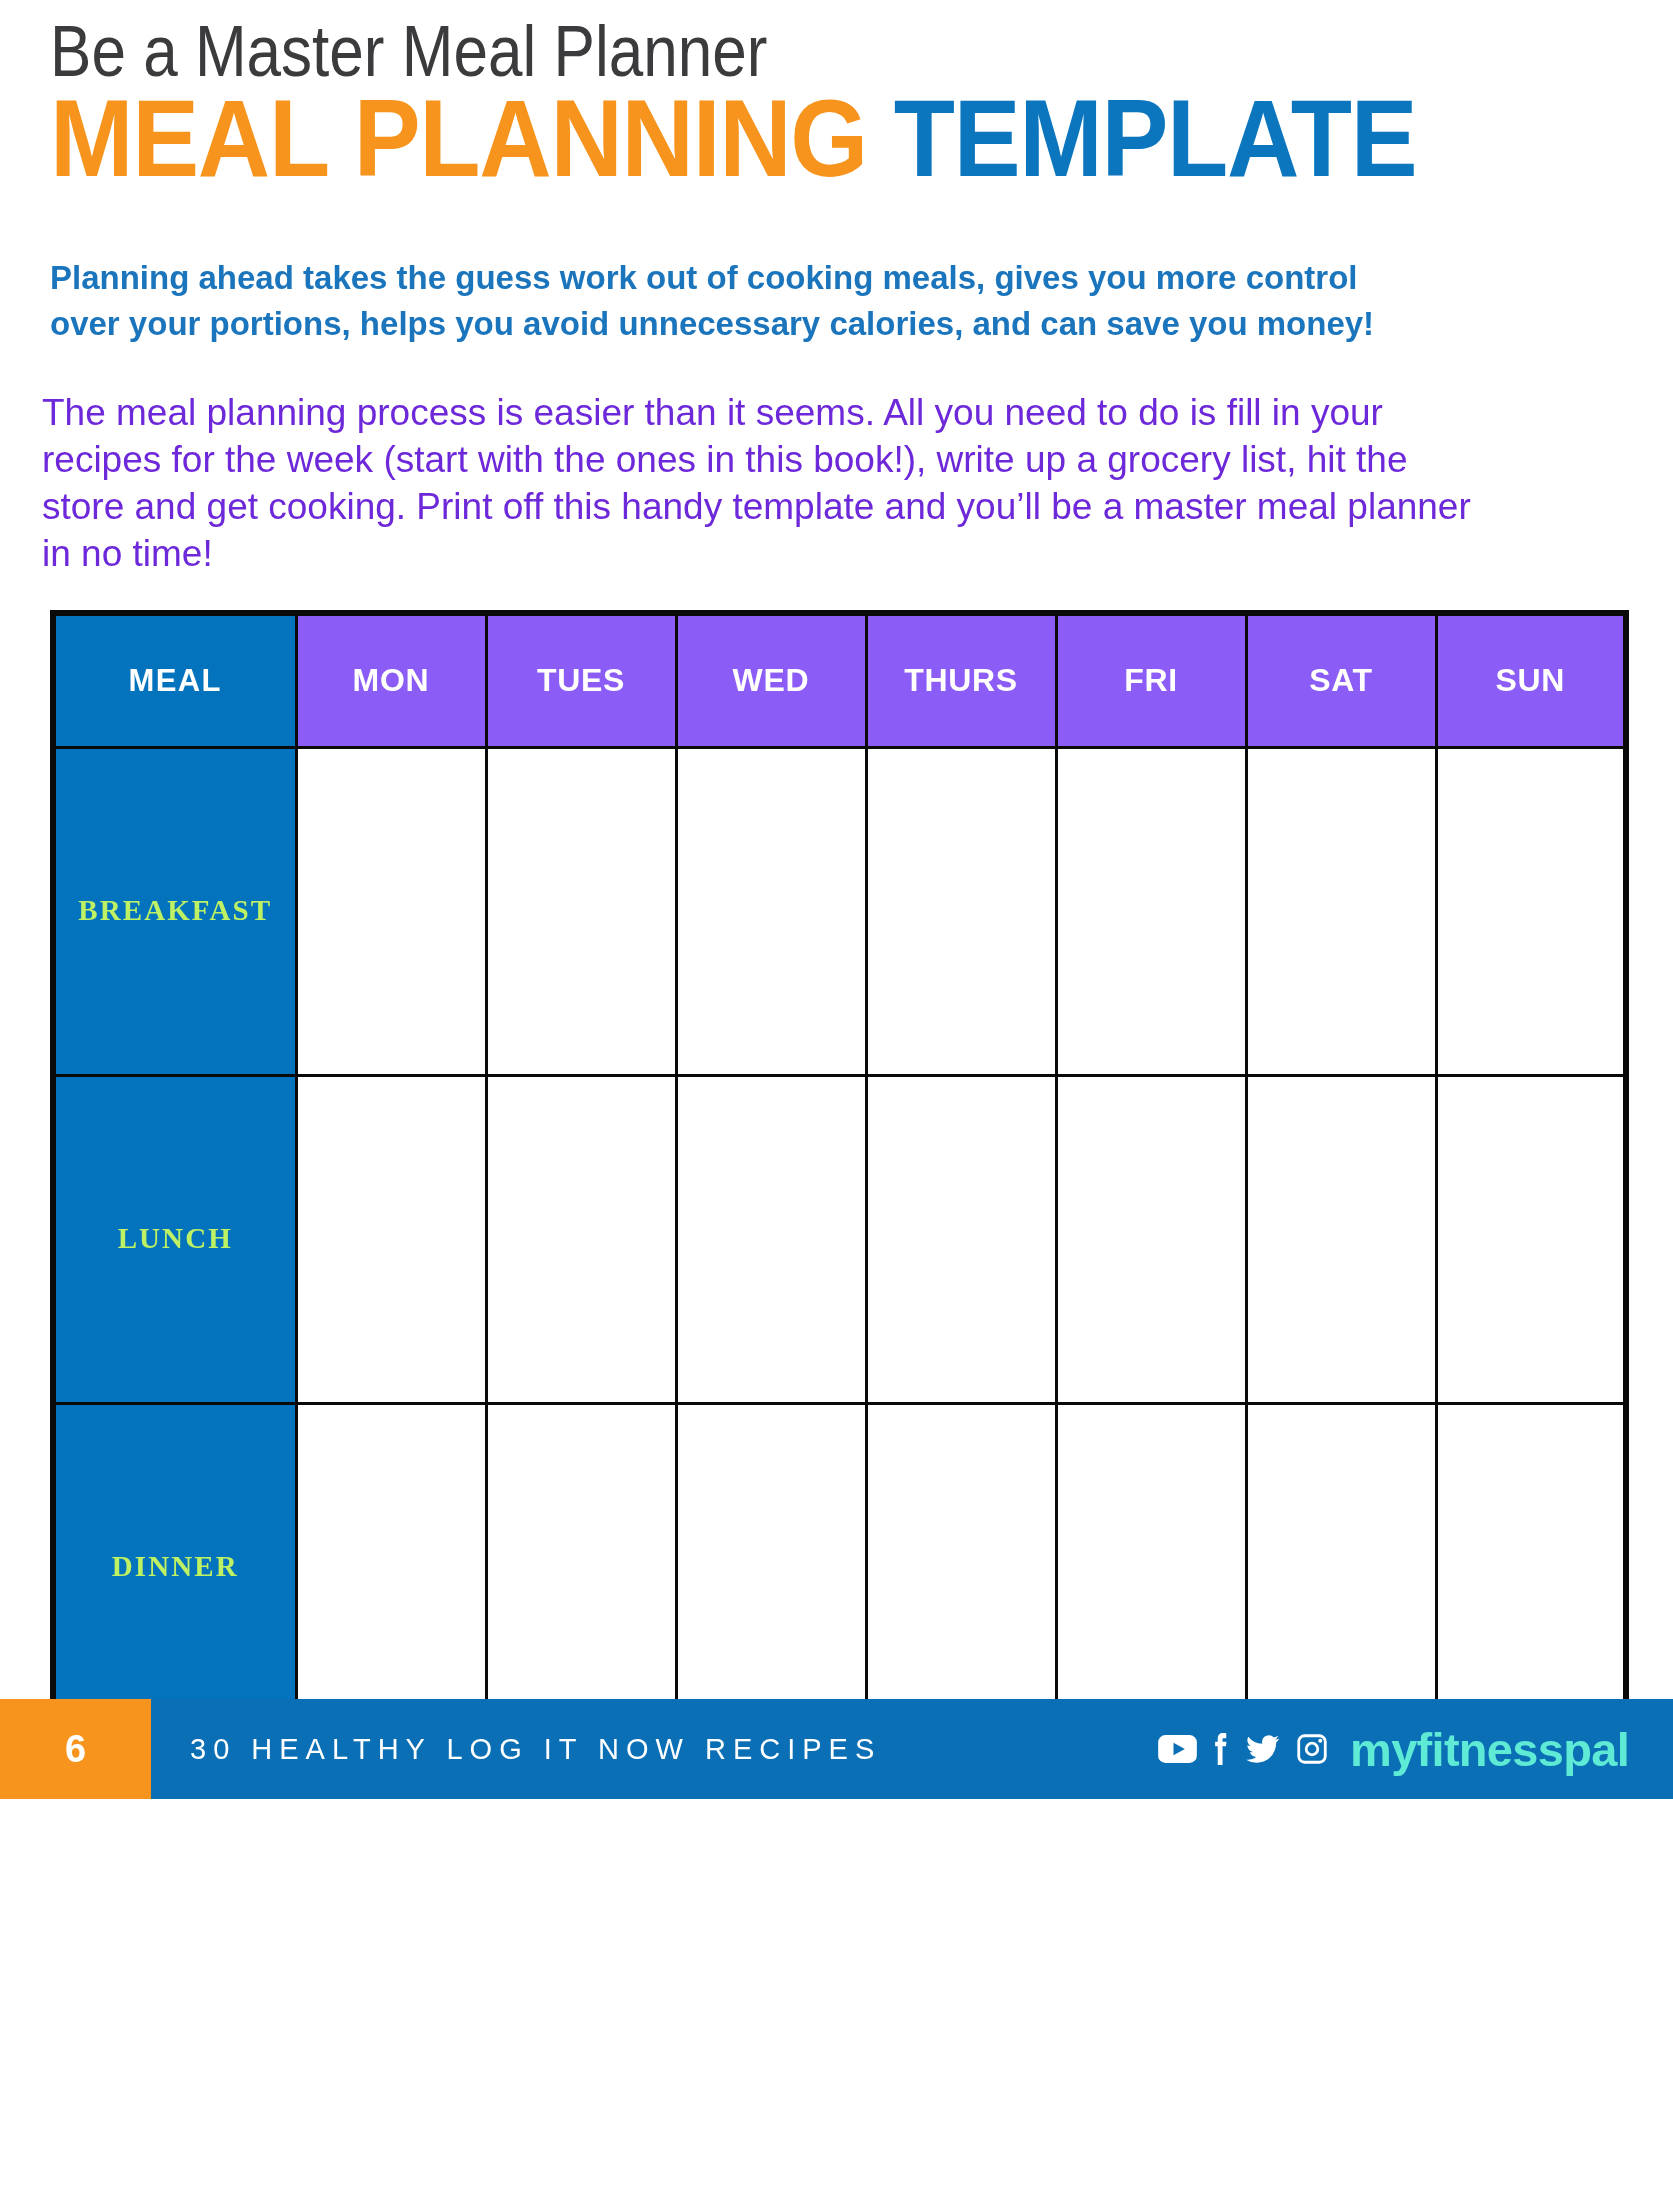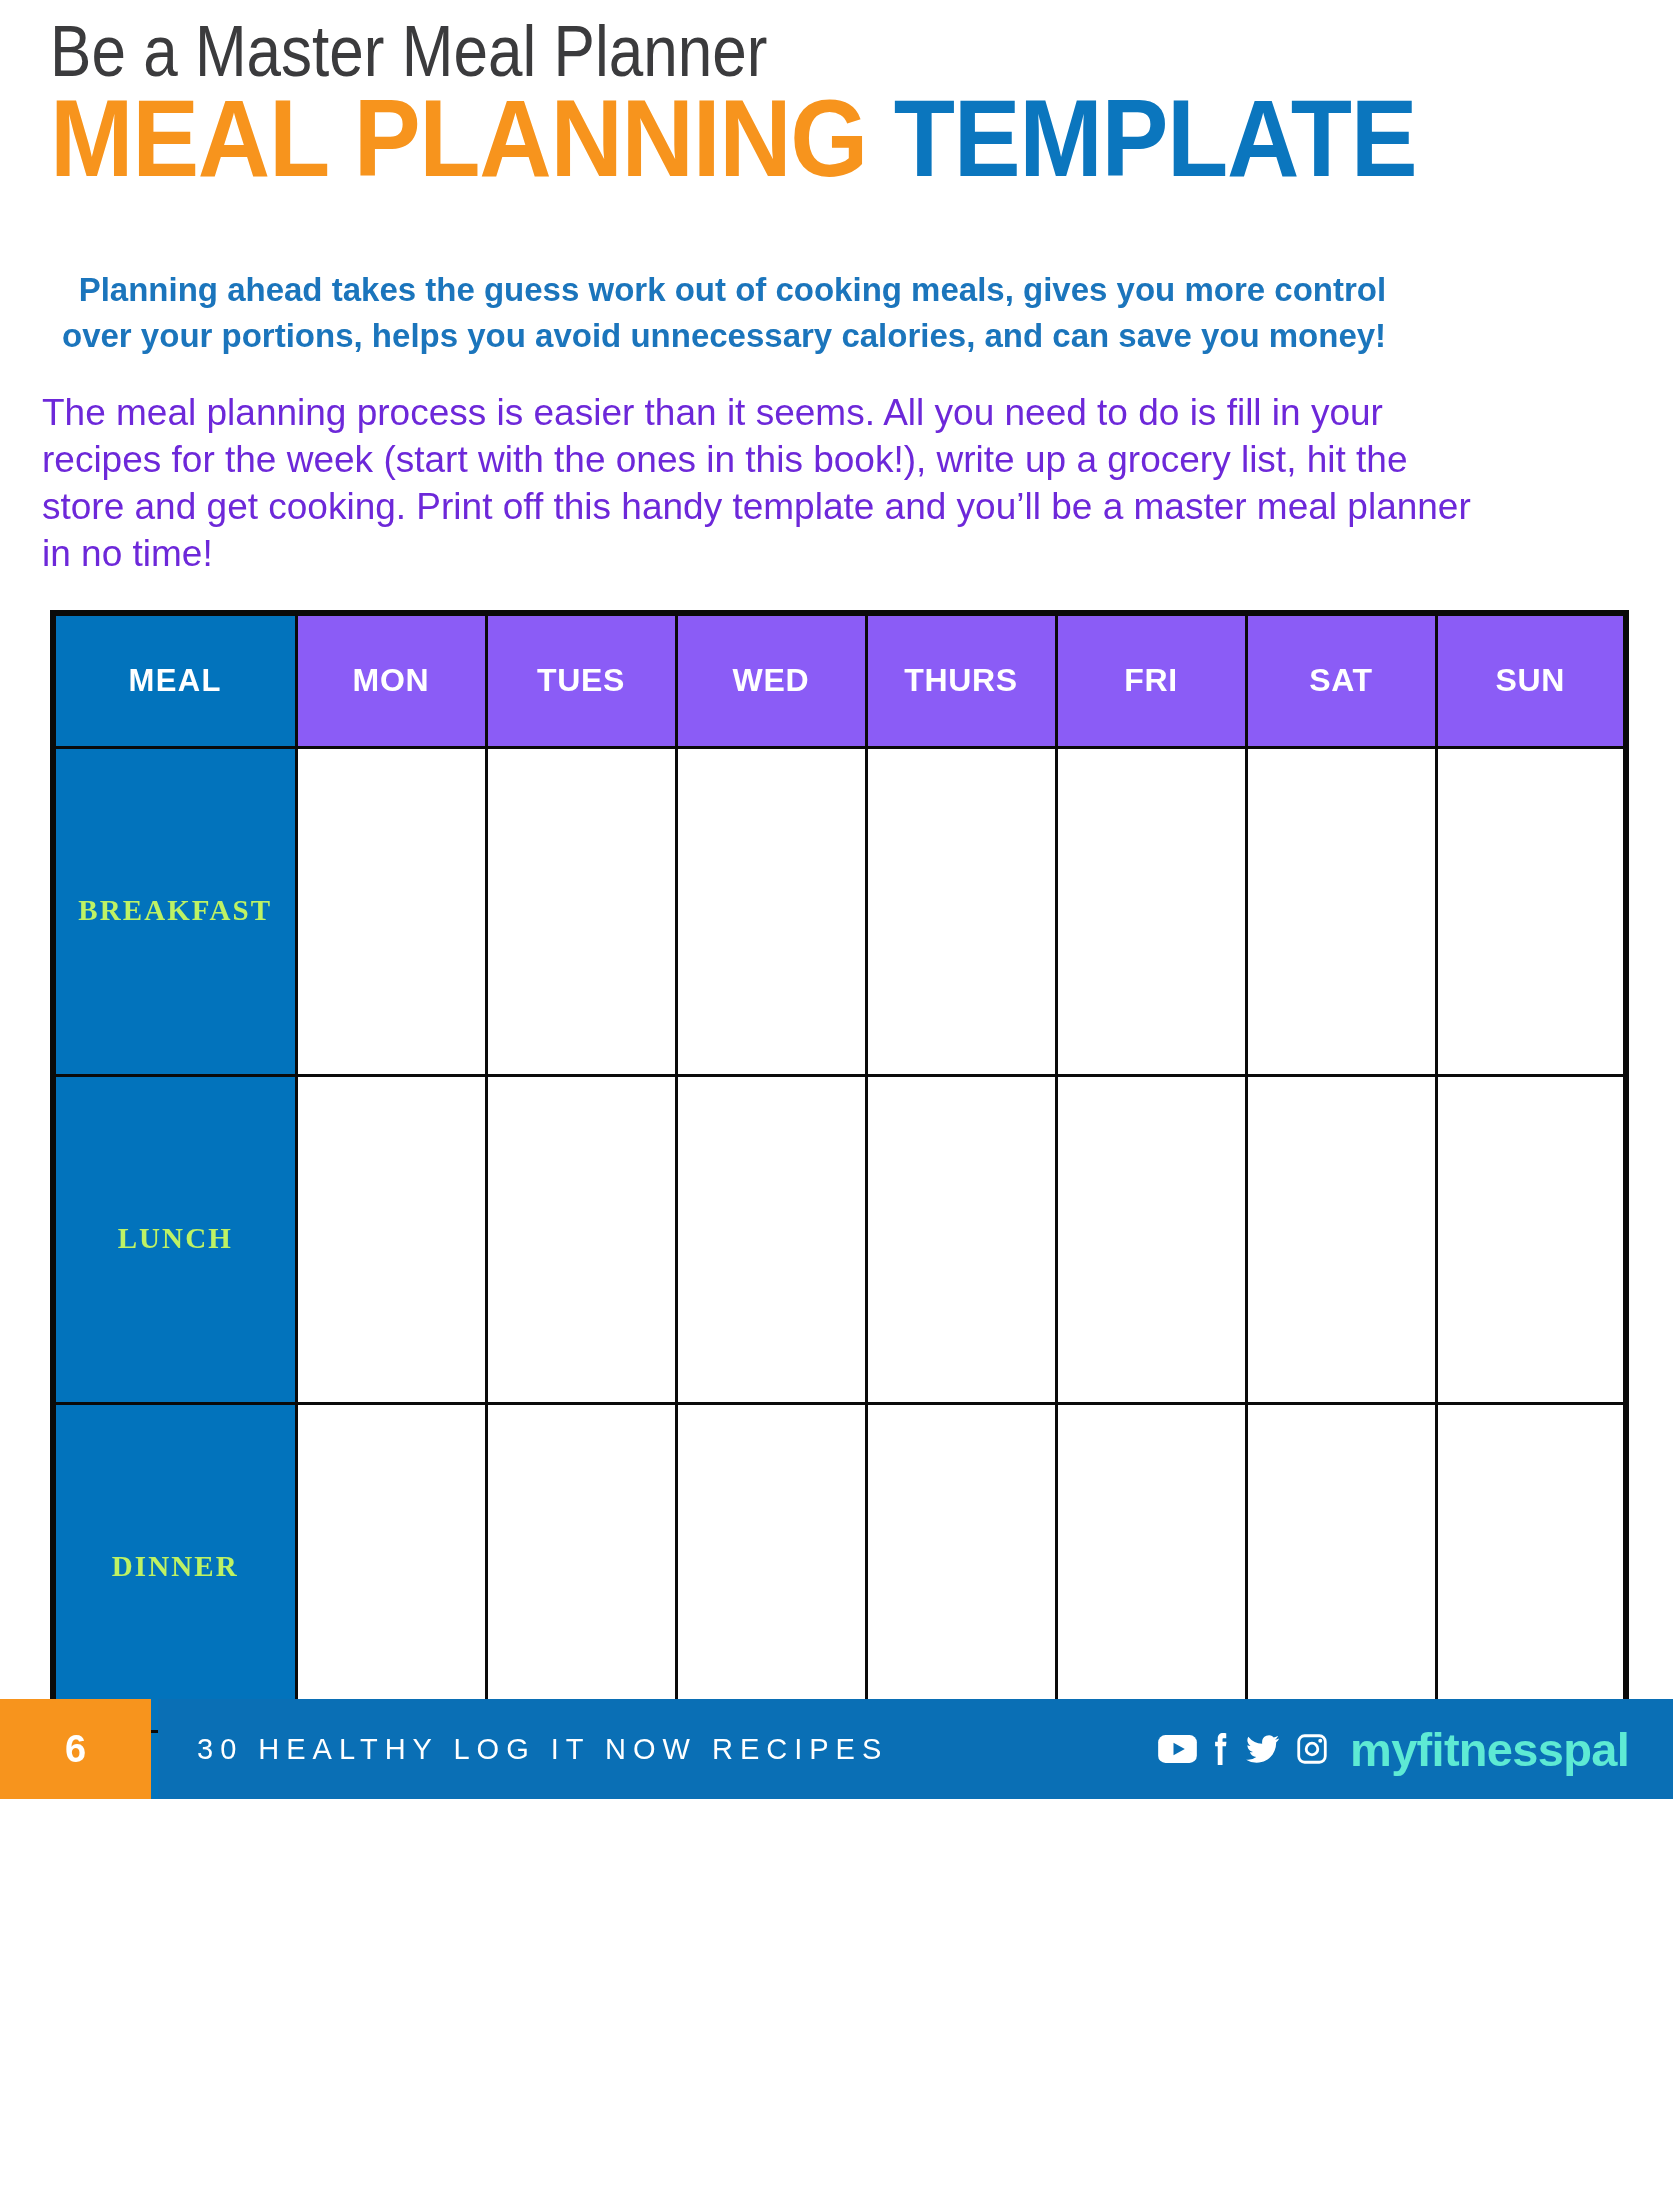--- a/index.html
+++ b/index.html
@@ -80,21 +80,20 @@
   .f-num{
     width:151px;flex:0 0 151px;
     background:#F7941D;color:#ffffff;
     display:flex;align-items:center;justify-content:center;
     font-size:38px;font-weight:bold;
   }
   .f-bar{
     flex:1;background:#0A6FB5;
     display:flex;align-items:center;
     padding:0 45px 0 39px;
-    margin-left:7px;
   }
   .f-title{
     color:#ffffff;font-size:29px;letter-spacing:7px;
     white-space:nowrap;
   }
   .f-right{
     margin-left:auto;display:flex;align-items:center;gap:15.3px;
   }
   .f-right svg{display:block;}
   .brand{
@@ -108,21 +107,21 @@
 <div class="page">
 
   <div class="eyebrow">
     <span class="condense">Be a Master Meal Planner</span>
   </div>
 
   <h1 class="title" style="margin:0;">
     <span class="condense"><span class="t-orange">MEAL PLANNING</span><span>&nbsp;</span><span class="t-blue">TEMPLATE</span></span>
   </h1>
 
-  <p class="intro" style="margin:12px;text-align:right;">
+  <p class="intro" style="margin:0;">
     <span>Planning ahead takes the guess work out of cooking meals, gives you more control</span><br>
     <span>over your portions, helps you avoid unnecessary calories, and can save you money!</span>
   </p>
 
   <p class="bodytext" style="margin:0;">
     <span>The meal planning process is easier than it seems. All you need to do is fill in your</span><br>
     <span>recipes for the week (start with the ones in this book!), write up a grocery list, hit the</span><br>
     <span>store and get cooking. Print off this handy template and you’ll be a master meal planner</span><br>
     <span>in no time!</span>
   </p>

